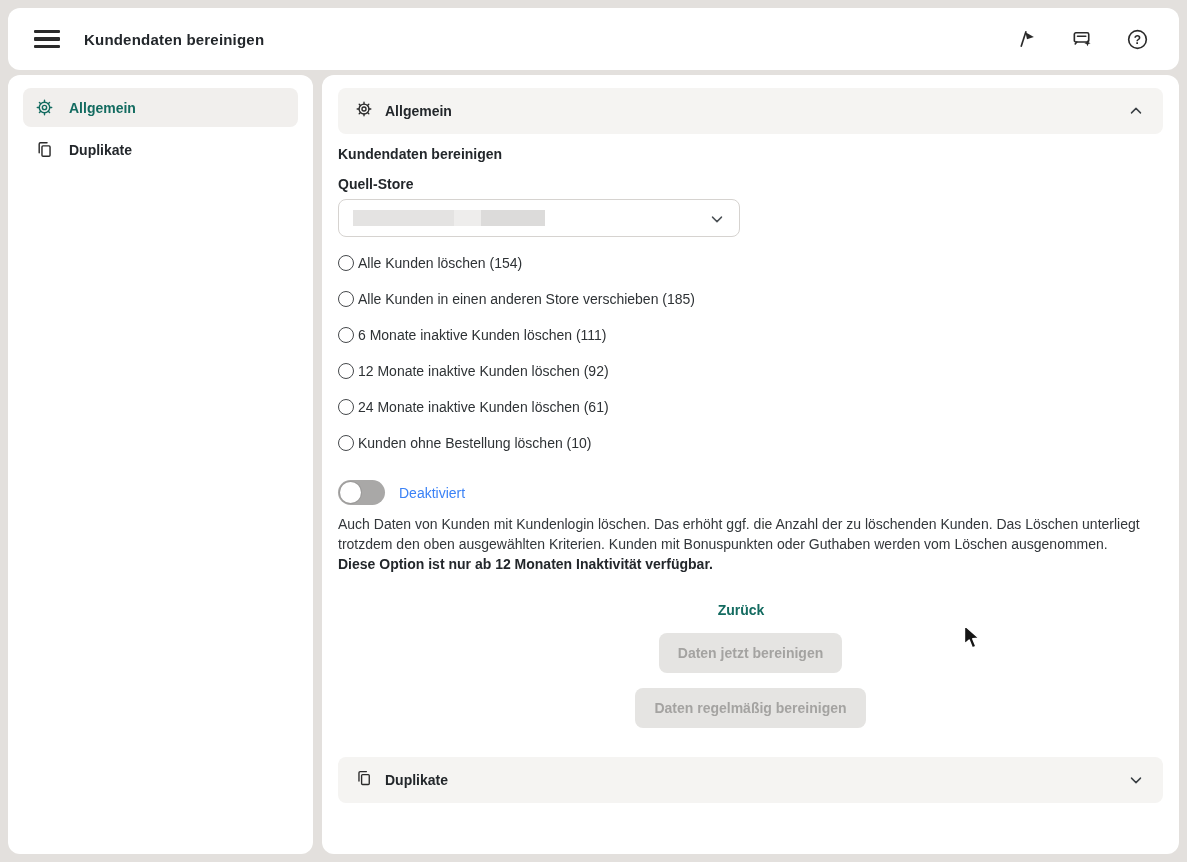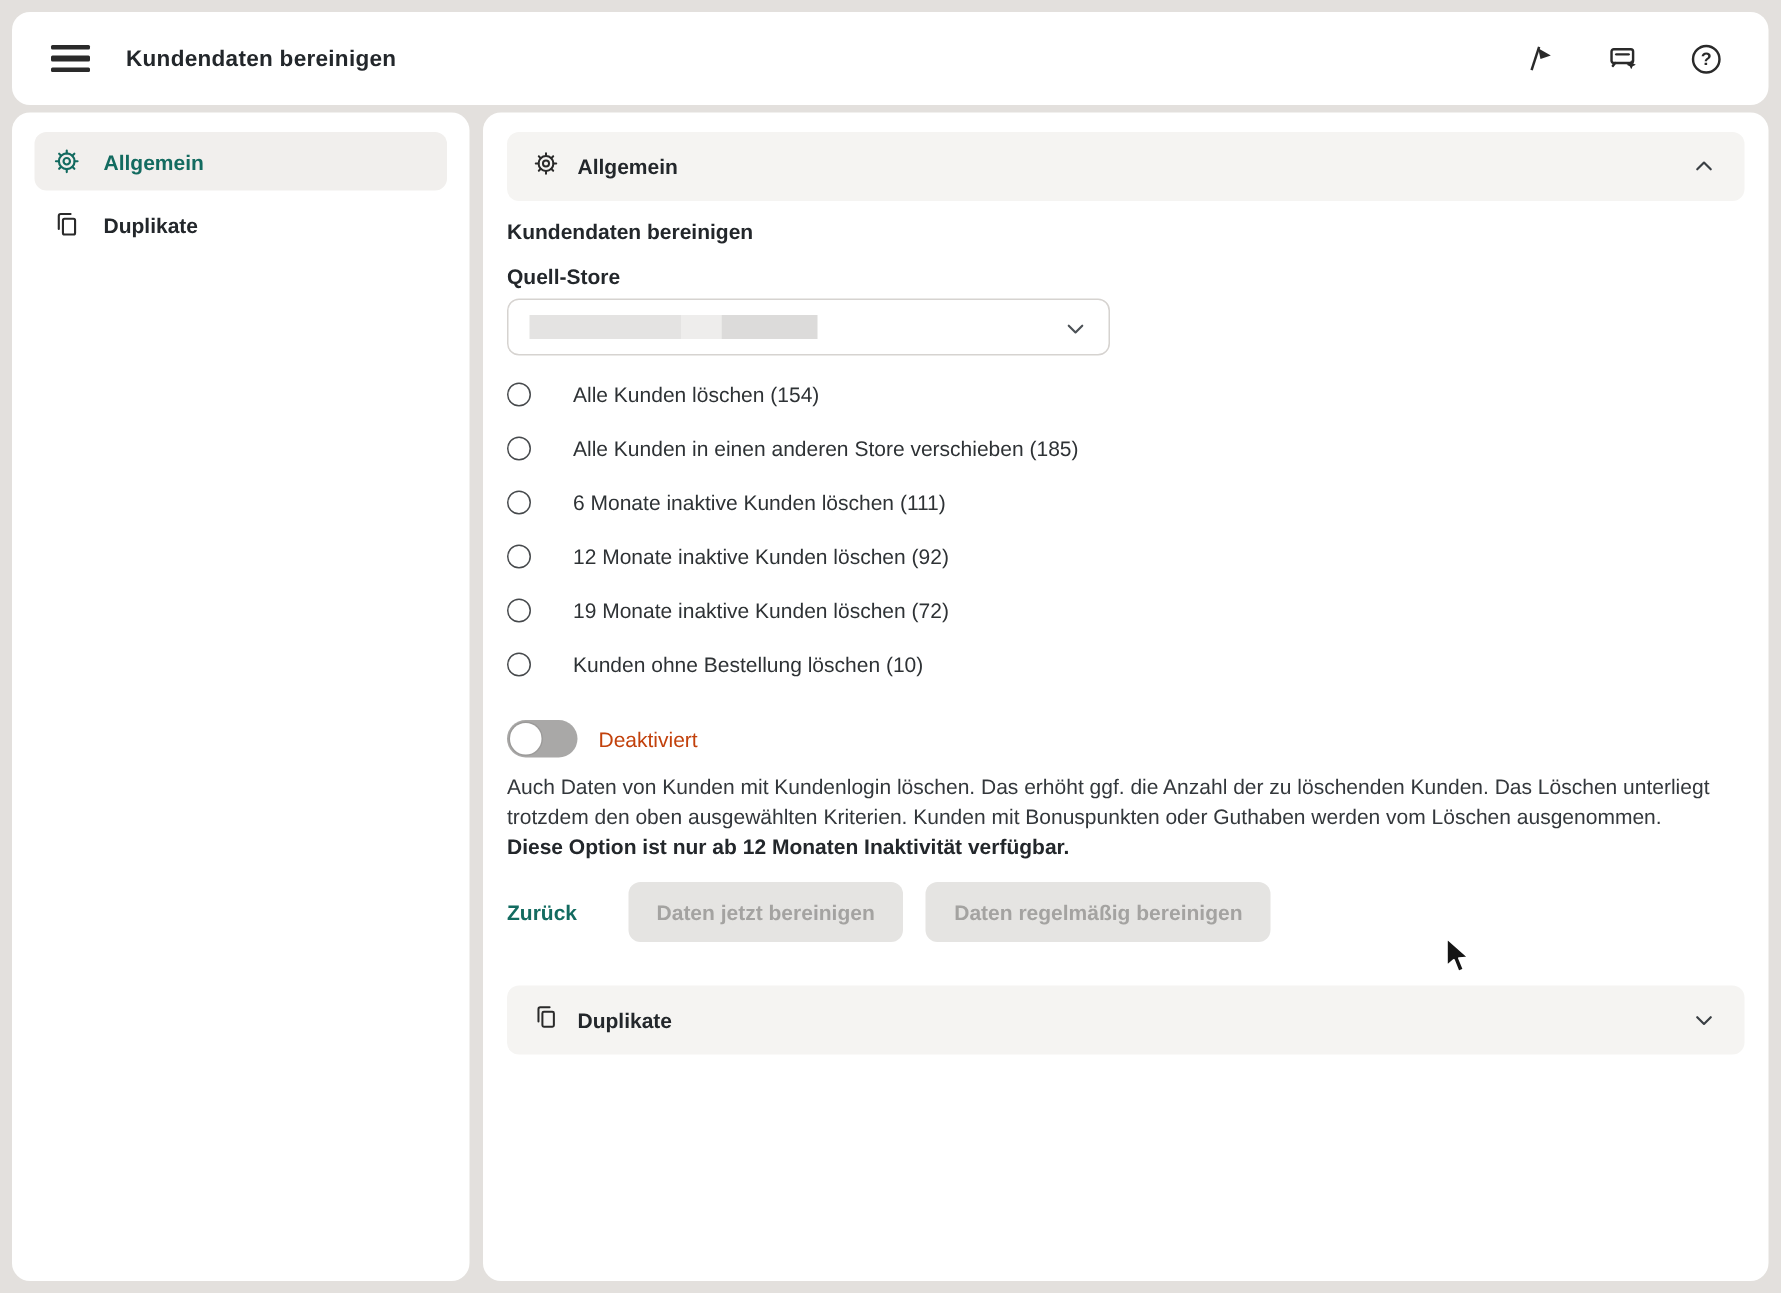--- a/index.html
+++ b/index.html
@@ -42,34 +42,34 @@
                 display:flex; align-items:center; padding:0 14px; position:relative; background:#fff; cursor:pointer; }
   .redact { height:16px; display:flex; }
   .redact i { display:block; height:16px; }
   .redact .r1 { width:101px; background:#e4e3e2; }
   .redact .r2 { width:27px;  background:#eeedec; }
   .redact .r3 { width:64px;  background:#dcdbda; }
   .select-chevron { position:absolute; right:13px; top:10px; color:#4c5156; }
 
   .question { font-size:14px; font-weight:700; margin-top:25px; }
 
-  .radio-row { display:flex; align-items:center; gap:28px; margin-top:16px; height:20px; cursor:pointer; }
+  .radio-row { display:flex; align-items:center; gap:4px; margin-top:16px; height:20px; cursor:pointer; }
   .radio-circle { width:16px; height:16px; border:1.7px solid #46494c; border-radius:50%; background:#fff; flex:0 0 auto; }
   .radio-label { font-size:14px; color:#2e3235; }
 
   .toggle-row { display:flex; align-items:center; gap:14px; margin-top:27px; }
   .toggle { width:47px; height:25px; border-radius:13px; background:#a9a8a7; position:relative; cursor:pointer; }
   .toggle .knob { position:absolute; left:2px; top:2px; width:21px; height:21px; border-radius:50%;
                   background:#fff; box-shadow:0 0 0 1px rgba(0,0,0,0.08); }
-  .toggle-label { font-size:14px; color:#c2410c; }
+  .toggle-label { font-size:14px; color:#3b82f6; }
 
   .desc { margin-top:9px; font-size:14px; line-height:20px; color:#33373b; max-width:826px; }
   .desc-bold { font-size:14px; line-height:20px; font-weight:700; color:#23272b; margin-top:0; }
 
-  .btn-row { margin-top:14px; display:flex; align-items:center; justify-content:flex-start; gap:15px; }
+  .btn-row { margin-top:28px; display:flex; align-items:center; justify-content:center; gap:15px;flex-direction:column; }
   .btn-text { font-size:14px; font-weight:700; color:#136b60; background:none; border:none;
               margin-right:19px; cursor:pointer; font-family:inherit; }
   .btn-disabled { height:40px; padding:0 19px; background:#e5e4e2; color:#a4a3a1; border:none; border-radius:8px;
                   font-size:14px; font-weight:700; font-family:inherit; display:flex; align-items:center; }
 
   .acc-header.second { margin-top:29px; }
 
   
   .cursor { position:absolute; left:963px; top:624px; pointer-events:none; z-index:50; }
 </style>
@@ -175,21 +175,21 @@
   <div class="radio-row">
     <span class="radio-circle"></span>
     <span class="radio-label">6 Monate inaktive Kunden löschen (111)</span>
   </div>
   <div class="radio-row">
     <span class="radio-circle"></span>
     <span class="radio-label">12 Monate inaktive Kunden löschen (92)</span>
   </div>
   <div class="radio-row">
     <span class="radio-circle"></span>
-    <span class="radio-label">19 Monate inaktive Kunden löschen (72)</span>
+    <span class="radio-label">24 Monate inaktive Kunden löschen (61)</span>
   </div>
   <div class="radio-row">
     <span class="radio-circle"></span>
     <span class="radio-label">Kunden ohne Bestellung löschen (10)</span>
   </div>
 
   <div class="toggle-row">
     <span class="toggle">
         <span class="knob"></span>
       </span>

